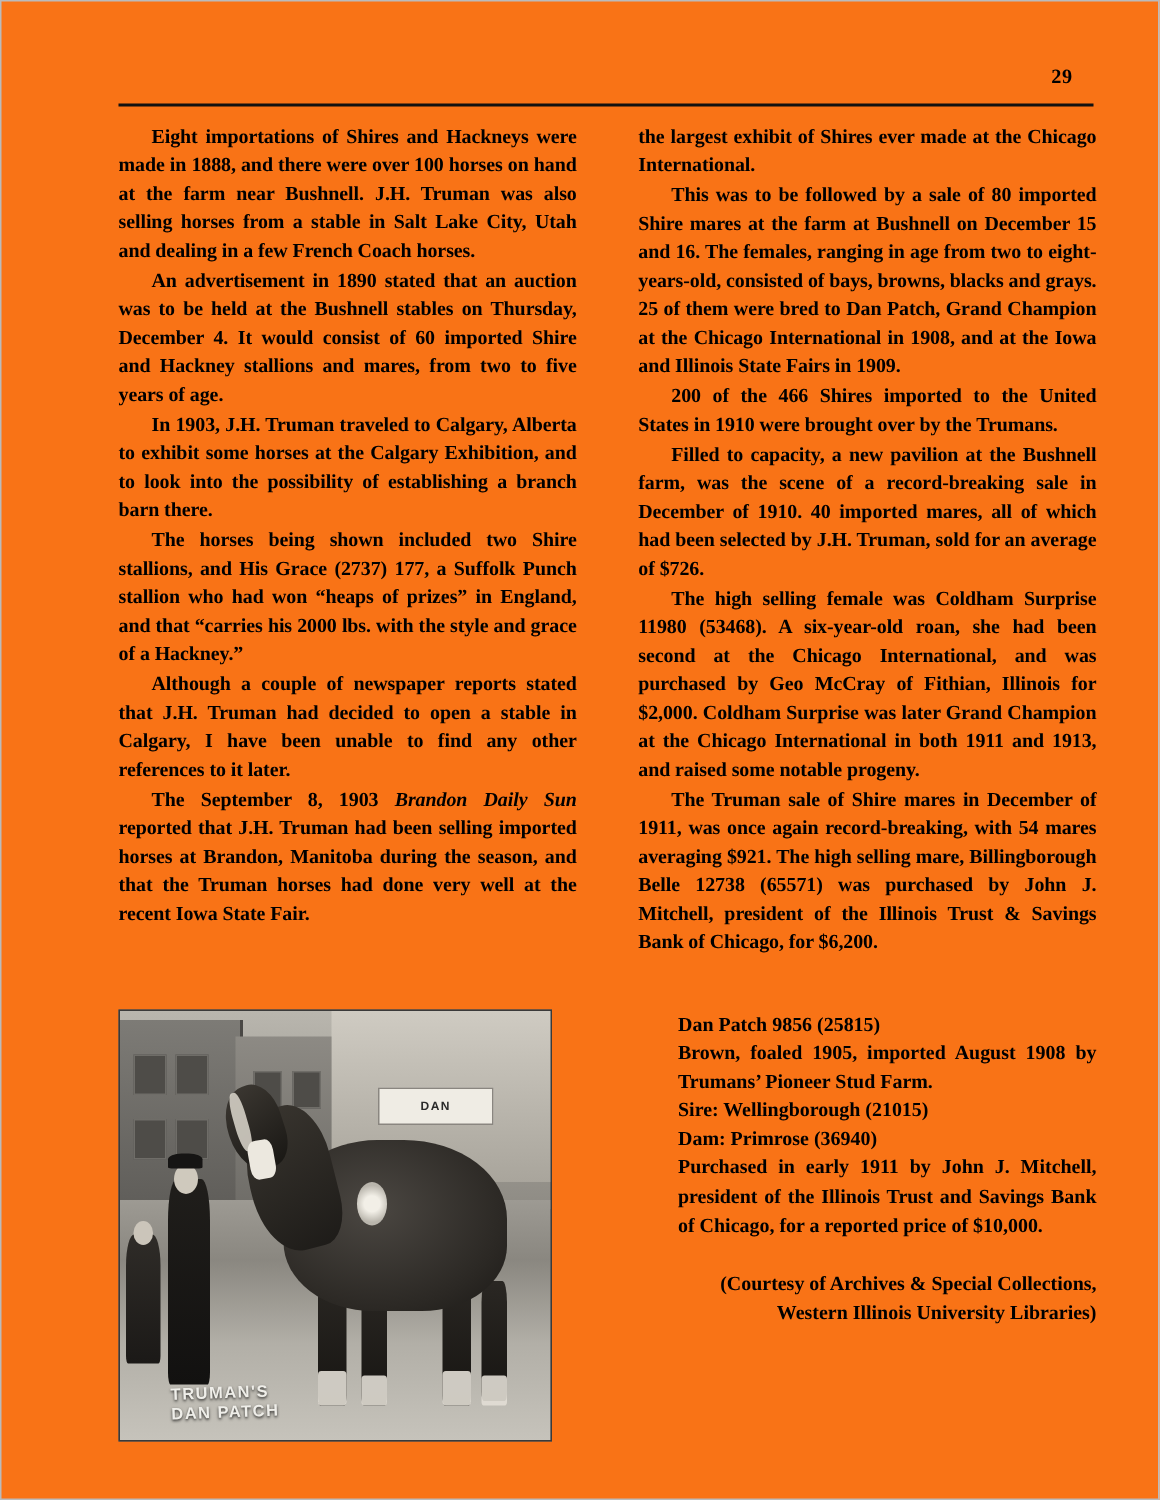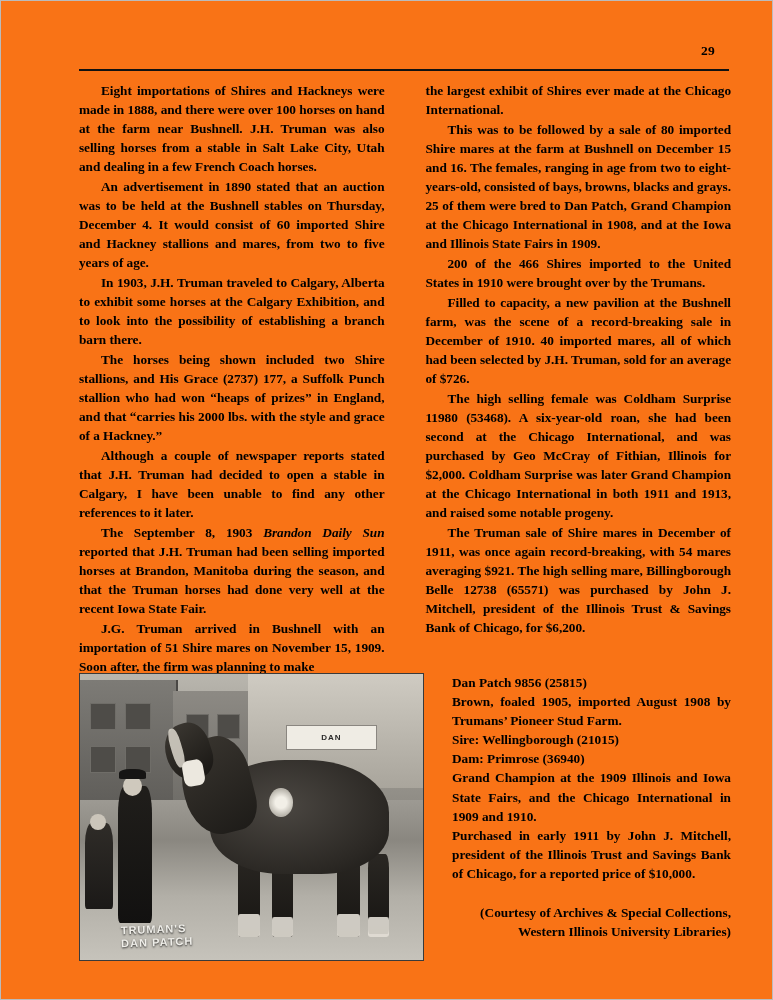--- a/index.html
+++ b/index.html
@@ -71,21 +71,21 @@
     top: 672px;
     width: 652px;
     display: flex;
     gap: 28px;
   }
   .photo-wrap {
     width: 345px;
   }
   .photo {
     position: relative;
-    width: 345px;
+    width: 289px;
     height: 288px;
     background: #6b6b6b;
     overflow: hidden;
     border: 1px solid #3a3a3a;
     box-sizing: border-box;
   }
   
   .ph-sky {
     position: absolute; left:0; top:0; width:100%; height: 46%;
     background: linear-gradient(180deg, #b9b6ae 0%, #a6a39b 40%, #8e8b84 100%);
@@ -260,21 +260,20 @@
 
   <div class="columns">
 
     <div class="col">
       <p>Eight importations of Shires and Hackneys were made in 1888, and there were over 100 horses on hand at the farm near Bushnell. J.H. Truman was also selling horses from a stable in Salt Lake City, Utah and dealing in a few French Coach horses.</p>
       <p>An advertisement in 1890 stated that an auction was to be held at the Bushnell stables on Thursday, December 4. It would consist of 60 imported Shire and Hackney stallions and mares, from two to five years of age.</p>
       <p>In 1903, J.H. Truman traveled to Calgary, Alberta to exhibit some horses at the Calgary Exhibition, and to look into the possibility of establishing a branch barn there.</p>
       <p>The horses being shown included two Shire stallions, and His Grace (2737) 177, a Suffolk Punch stallion who had won “heaps of prizes” in England, and that “carries his 2000 lbs. with the style and grace of a Hackney.”</p>
       <p>Although a couple of newspaper reports stated that J.H. Truman had decided to open a stable in Calgary, I have been unable to find any other references to it later.</p>
       <p><span>The September 8, 1903 </span><span class="ital">Brandon Daily Sun</span><span> reported that J.H. Truman had been selling imported horses at Brandon, Manitoba during the season, and that the Truman horses had done very well at the recent Iowa State Fair.</span></p>
-      <p>J.G. Truman arrived in Bushnell with an importation of 51 Shire mares on November 15, 1909. Soon after, the firm was planning to make</p>
     </div>
 
     <div class="col">
       <p style="text-indent:0">the largest exhibit of Shires ever made at the Chicago International.</p>
       <p>This was to be followed by a sale of 80 imported Shire mares at the farm at Bushnell on December 15 and 16. The females, ranging in age from two to eight-years-old, consisted of bays, browns, blacks and grays. 25 of them were bred to Dan Patch, Grand Champion at the Chicago International in 1908, and at the Iowa and Illinois State Fairs in 1909.</p>
       <p>200 of the 466 Shires imported to the United States in 1910 were brought over by the Trumans.</p>
       <p>Filled to capacity, a new pavilion at the Bushnell farm, was the scene of a record-breaking sale in December of 1910. 40 imported mares, all of which had been selected by J.H. Truman, sold for an average of $726.</p>
       <p>The high selling female was Coldham Surprise 11980 (53468). A six-year-old roan, she had been second at the Chicago International, and was purchased by Geo McCray of Fithian, Illinois for $2,000. Coldham Surprise was later Grand Champion at the Chicago International in both 1911 and 1913, and raised some notable progeny.</p>
       <p>The Truman sale of Shire mares in December of 1911, was once again record-breaking, with 54 mares averaging $921. The high selling mare, Billingborough Belle 12738 (65571) was purchased by John J. Mitchell, president of the Illinois Trust &amp; Savings Bank of Chicago, for $6,200.</p>
     </div>
@@ -323,20 +322,19 @@
         <div class="ph-caption" style="white-space: pre-line;">TRUMAN'S
 DAN PATCH</div>
       </div>
     </div>
 
     <div class="cap-col">
       <p class="indentless">Dan Patch 9856 (25815)</p>
       <p class="indentless">Brown, foaled 1905, imported August 1908 by Trumans’ Pioneer Stud Farm.</p>
       <p class="indentless">Sire: Wellingborough (21015)</p>
       <p class="indentless">Dam: Primrose (36940)</p>
-      <p class="indentless">Grand Champion at the 1909 Illinois and Iowa State Fairs, and the Chicago International in 1909 and 1910.</p>
       <p class="indentless">Purchased in early 1911 by John J. Mitchell, president of the Illinois Trust and Savings Bank of Chicago, for a reported price of $10,000.</p>
       <div class="courtesy">(Courtesy of Archives &amp; Special Collections, Western Illinois University Libraries)</div>
     </div>
 
   </div>
 
 </div>
 
 </body></html>

